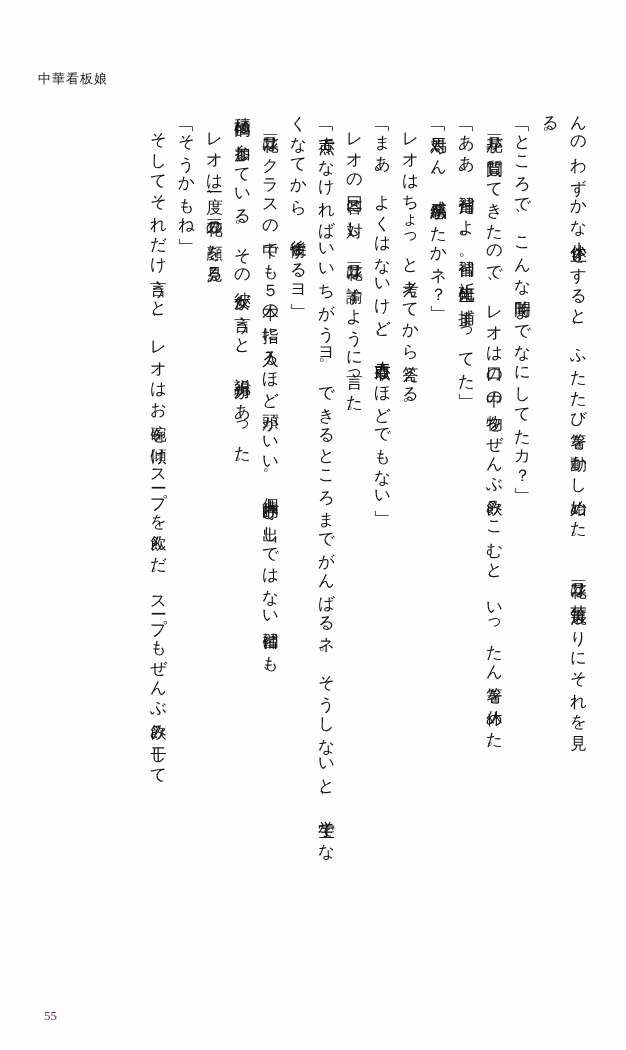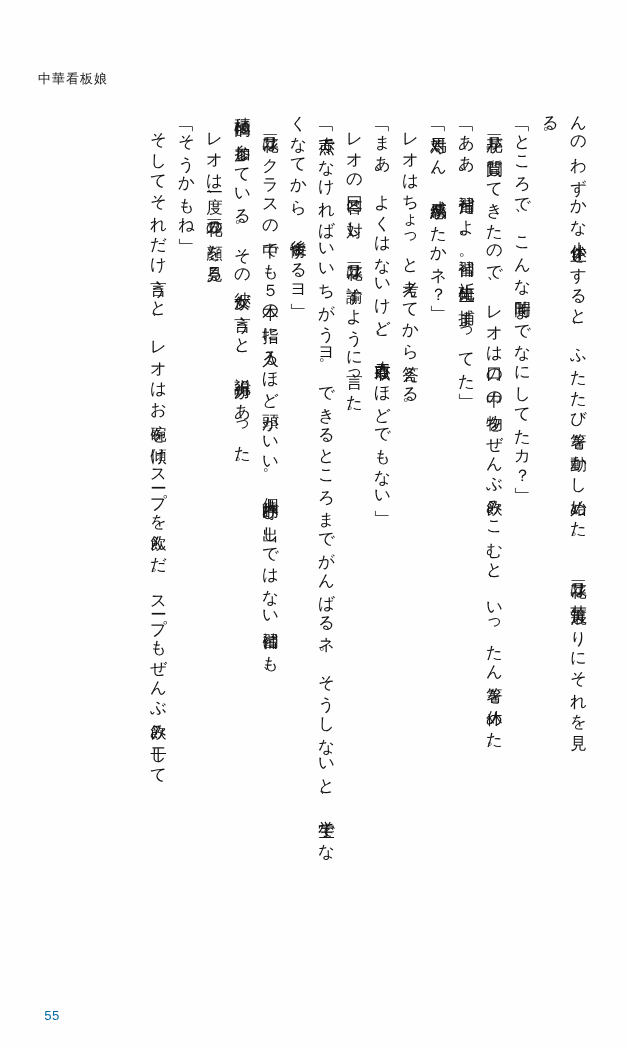--- a/index.html
+++ b/index.html
@@ -32,22 +32,22 @@
     color: #1a1a1a;
     white-space: nowrap;
   }
 
   
   #page-number {
     position: absolute;
     bottom: 26px;
     left: 44px;
     font-size: 13px;
-    color: #0369a1;
-    font-family: Liberation Mono, monospace;
+    color: #701a75;
+    font-family: Liberation Serif, serif;
     text-align: right;
   }
 
   
   #body-text {
     position: absolute;
     top: 104px;
     right: 40px;
     left: 42px;
     height: 880px;

